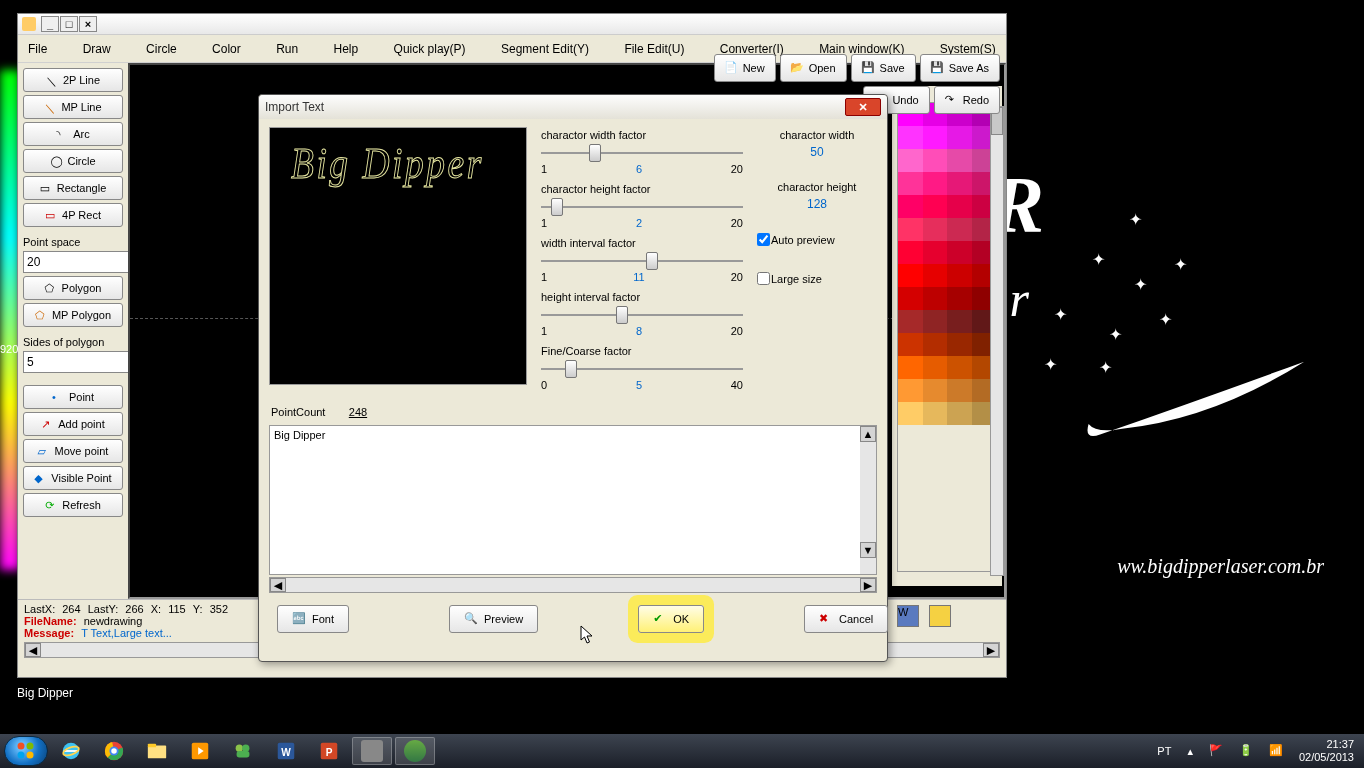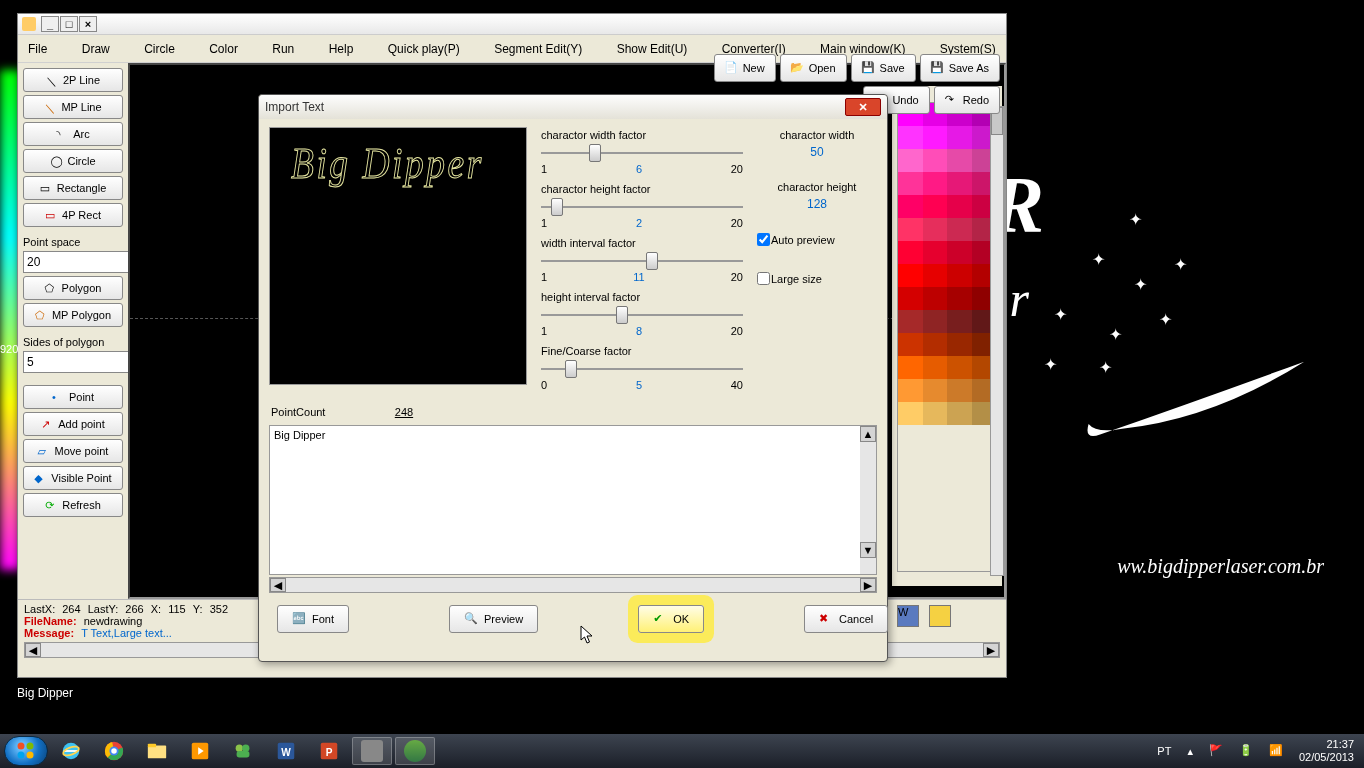--- a/index.html
+++ b/index.html
@@ -71,21 +71,21 @@
 .slider-track::before { content:""; position:absolute; left:0; right:0; top:8px; height:2px; background:#999; }
 .slider-thumb { position:absolute; top:0; width:12px; height:18px; background:linear-gradient(#fff,#ccc); border:1px solid #777; border-radius:2px; cursor:pointer; }
 .slider-vals { display:flex; justify-content:space-between; font-size:11px; margin-top:1px; }
 .slider-vals .cur { color:#06c; }
 .right-col { width:120px; padding-top:2px; }
 .right-col .rlbl { font-size:11px; text-align:center; margin-bottom:4px; }
 .right-col .rval { font-size:12px; color:#06c; text-align:center; margin-bottom:22px; }
 .chk { display:flex; align-items:center; gap:1px; font-size:11px; margin-bottom:26px; }
 .chk input { width:13px; height:13px; }
 .point-count { font-size:12px; padding:6px 2px; }
-.point-count .v { margin-left:66px;text-decoration:underline; }
+.point-count .v { margin-left:20px;text-decoration:underline; }
 .text-input-box { height:150px; border:1px solid #999; background:#fff; position:relative; font-size:12px; padding:2px 4px; }
 .text-input-box .vscroll { position:absolute; right:0; top:0; width:16px; height:100%; background:#e6e6e6; }
 .text-input-box .vscroll .va { height:16px; background:#d4d4d4; border:1px solid #888; display:flex; align-items:center; justify-content:center; }
 .text-input-box .vscroll .va.b { position:absolute; bottom:16px; width:100%; }
 .hscroll2 { height:16px; background:#e6e6e6; border:1px solid #999; position:relative; margin-top:2px; }
 .hscroll2 .ha { position:absolute; width:16px; height:100%; background:#d4d4d4; border:1px solid #888; display:flex; align-items:center; justify-content:center; }
 .hscroll2 .ha.l{left:0}.hscroll2 .ha.r{right:0}
 .modal-buttons { display:flex; gap:100px; padding:12px 8px 6px; justify-content:flex-start; }
 .mbtn { height:28px; padding:0 14px; border:1px solid #888; background:linear-gradient(#fff,#e6e6e6); border-radius:3px; display:flex; align-items:center; gap:6px; cursor:pointer; font-size:12px; }
 .mbtn.ok { box-shadow:0 0 0 10px rgba(255,235,59,.8); background:linear-gradient(#fffde7,#fff176); }
@@ -141,21 +141,21 @@
   </div>
   <div class="menubar">
     <span>File</span>
     <span>Draw</span>
     <span>Circle</span>
     <span>Color</span>
     <span>Run</span>
     <span>Help</span>
     <span>Quick play(P)</span>
     <span>Segment Edit(Y)</span>
-    <span>Show Edit(U)</span>
+    <span>File Edit(U)</span>
     <span>Converter(I)</span>
     <span>Main window(K)</span>
     <span>System(S)</span>
   </div>
 
   <div class="top-toolbar" style="top:40px;">
     <div class="top-btn">
         <span class="bi">📄</span>
         <span>New</span>
       </div>

